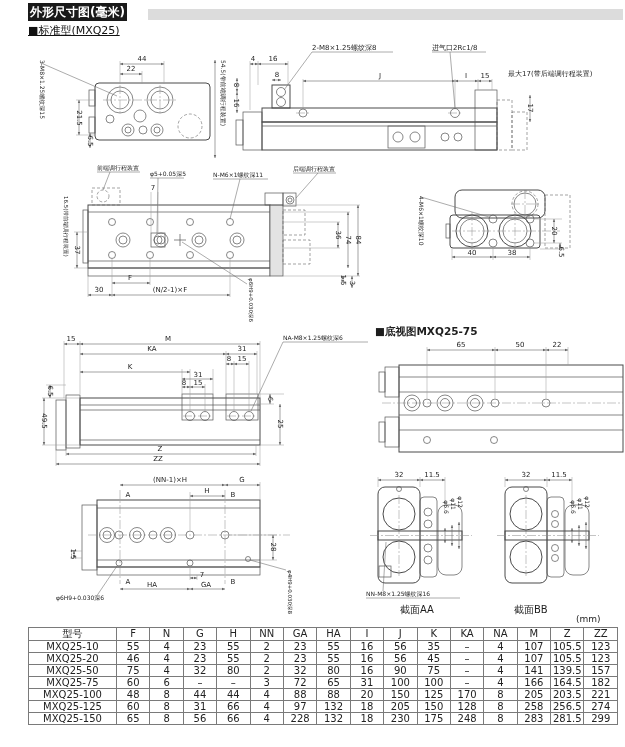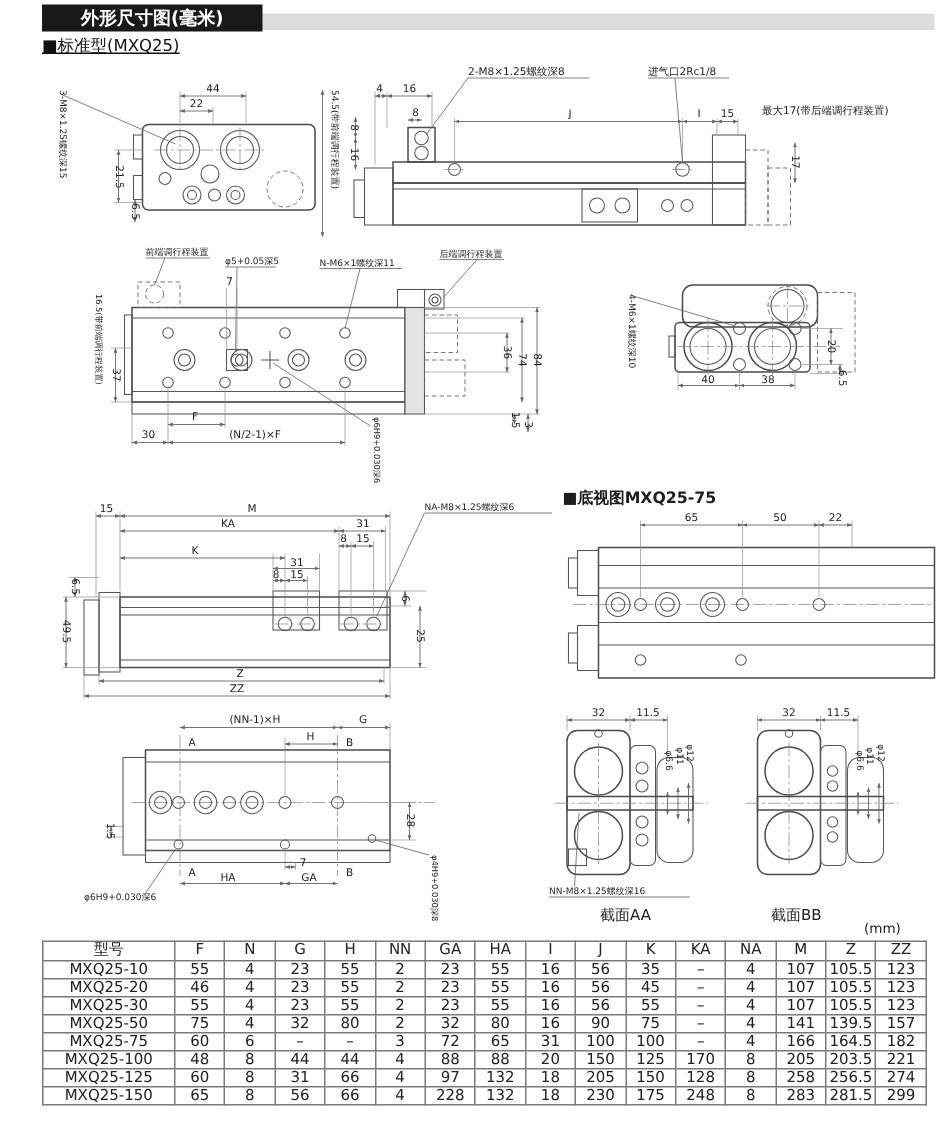--- a/index.html
+++ b/index.html
@@ -1,19 +1,19 @@
 <!DOCTYPE html>
 <html><head>
 <meta charset="utf-8">
 <style>
   html,body{margin:0;padding:0;background:#fff;}
   .page{position:relative;width:625px;height:747px;background:#fff;overflow:hidden;
         font-family:"DejaVu Sans",sans-serif;color:#111;}
   .hdr-strip{position:absolute;left:148px;top:9px;width:475px;height:11px;background:#dcdcdc;}
-  .hdr-box{position:absolute;left:28px;top:3px;height:18px;line-height:18px;padding:0 26px;
+  .hdr-box{position:absolute;left:28px;top:3px;height:18px;line-height:18px;padding:0 2px;
            background:#191919;color:#fff;font-size:12px;font-weight:bold;}
   .subhdr{position:absolute;left:28px;top:23px;font-size:11px;color:#111;text-decoration:underline;}
   svg{position:absolute;left:0;top:0;}
   .ol{fill:none;stroke:#4a4a4a;stroke-width:1;}
   .ol2{fill:none;stroke:#555;stroke-width:.7;}
   .hat{fill:#e3e3e3;stroke:#555;stroke-width:.7;}
   .dim{stroke:#666;stroke-width:.6;fill:none;marker-start:url(#ar);marker-end:url(#ar);}
   .ext{stroke:#9a9a9a;stroke-width:.5;}
   .cl{stroke:#888;stroke-width:.5;stroke-dasharray:9 2 2 2;fill:none;}
   .dsh{fill:none;stroke:#666;stroke-width:.6;stroke-dasharray:3 2;}
@@ -550,38 +550,20 @@
           <td>16</td>
           <td>56</td>
           <td>45</td>
           <td>–</td>
           <td>4</td>
           <td>107</td>
           <td>105.5</td>
           <td>123</td>
         </tr>
         <tr>
-          <td>MXQ25-30</td>
-          <td>55</td>
-          <td>4</td>
-          <td>23</td>
-          <td>55</td>
-          <td>2</td>
-          <td>23</td>
-          <td>55</td>
-          <td>16</td>
-          <td>56</td>
-          <td>55</td>
-          <td>–</td>
-          <td>4</td>
-          <td>107</td>
-          <td>105.5</td>
-          <td>123</td>
-        </tr>
-        <tr>
           <td>MXQ25-50</td>
           <td>75</td>
           <td>4</td>
           <td>32</td>
           <td>80</td>
           <td>2</td>
           <td>32</td>
           <td>80</td>
           <td>16</td>
           <td>90</td>

